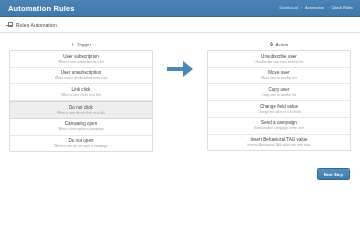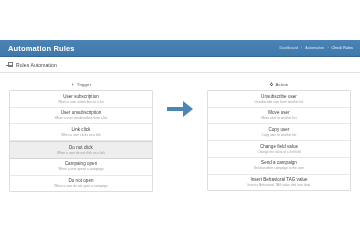--- a/index.html
+++ b/index.html
@@ -19,21 +19,20 @@
   
   .topbar {
     height: 17px;
     background: linear-gradient(to bottom, #4a83b4 0%, #3f78ab 100%);
     border-bottom: 1px solid #33688f;
     display: flex;
     align-items: center;
     justify-content: space-between;
     padding: 0 7px 0 8px;
     box-sizing: border-box;
-    margin-top: 40px;
   }
   .topbar-title {
     color: #ffffff;
     font-size: 7.5px;
     font-weight: bold;
     letter-spacing: 0.15px;
     white-space: nowrap;
   }
   .breadcrumb {
     display: flex;

